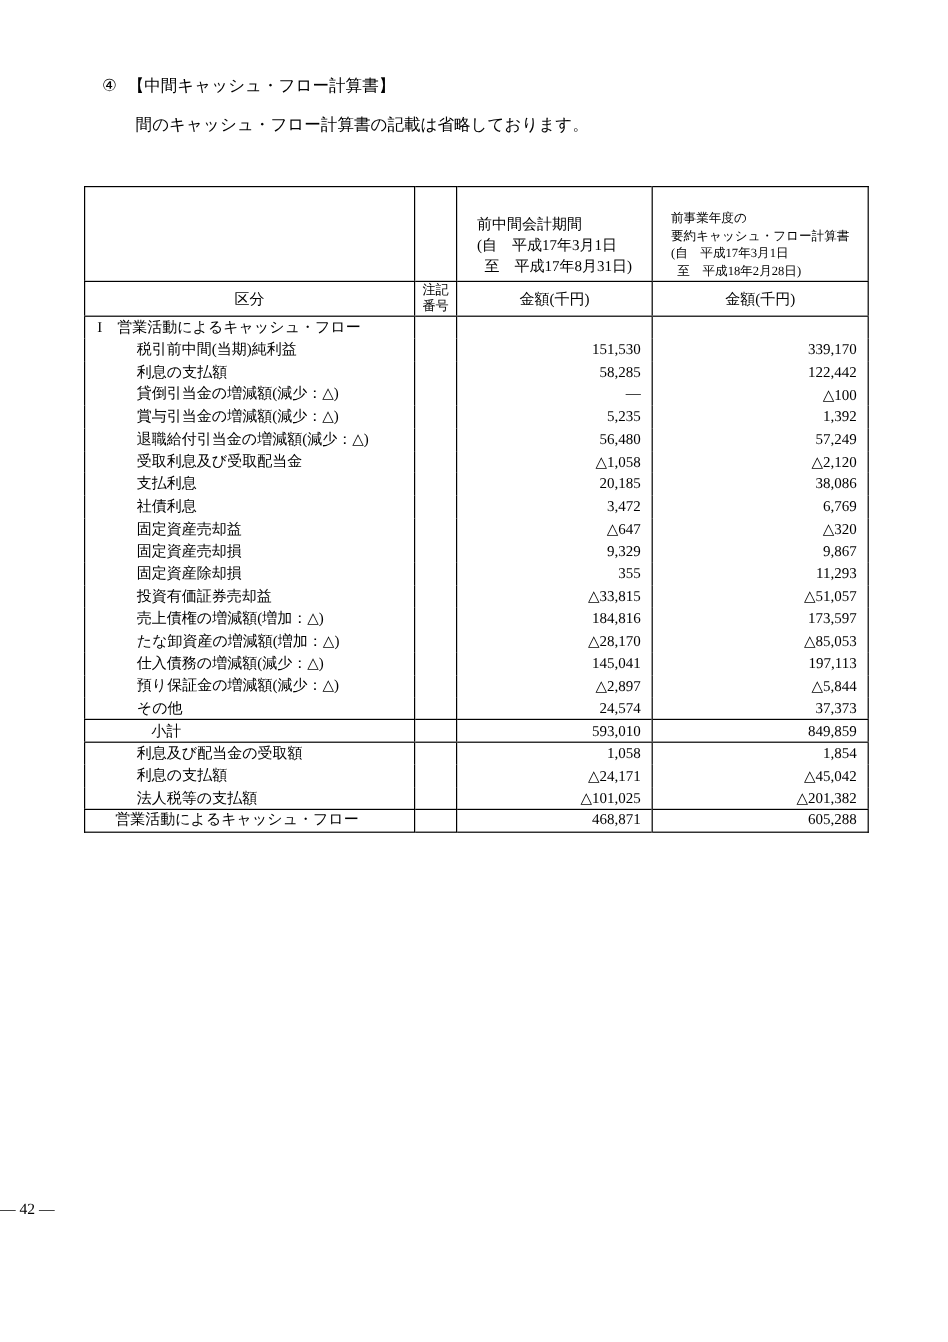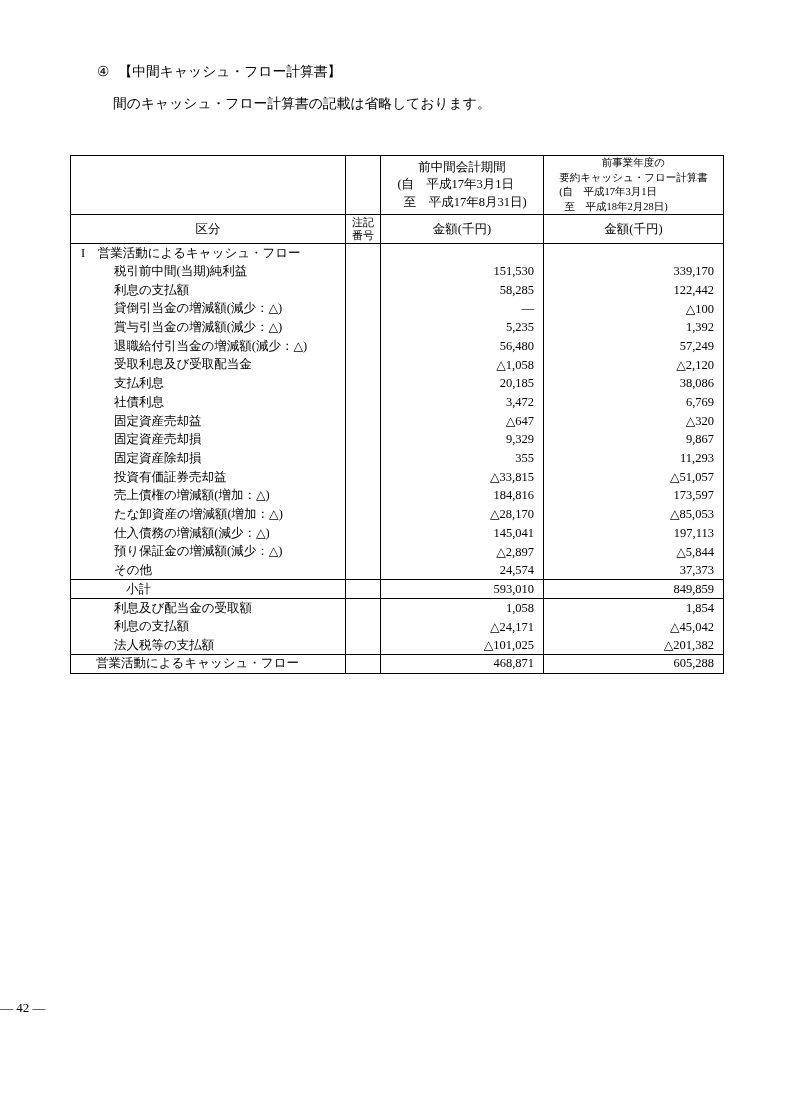--- a/index.html
+++ b/index.html
@@ -2,38 +2,38 @@
 <html><head>
 <meta charset="utf-8">
 <style>
   html,body { margin:0; padding:0; background:#ffffff; }
   .page {
     position:relative; width:790px; height:1118px; background:#ffffff;
     font-family:"Liberation Serif","DejaVu Serif",serif; color:#000000;
     overflow:hidden;
   }
   
-  .heading { position:absolute; left:97px; top:63px; font-size:13.8px; white-space:nowrap; }
+  .heading { position:absolute; left:85px; top:63px; font-size:13.8px; white-space:nowrap; }
   .heading .num { display:inline-block; margin-right:9px; }
   
   .intro { position:absolute; left:95px; top:90px; font-size:13.8px; line-height:28.5px; white-space:nowrap; }
   .intro div:first-child { padding-left:18px; }
   
   table.cf {
     position:absolute; left:70px; top:155px; width:653px;
     border-collapse:collapse; table-layout:fixed; border:1px solid #000;
   }
   .cf td { padding:0; vertical-align:middle; font-size:12.5px; overflow:hidden; }
   .cf td + td { border-left:1px solid #000; }
   .cf thead td { text-align:center; }
   .cf tr.hdr1 td { height:57px; border-bottom:1px solid #000; }
   .cf tr.hdr2 td { height:28px; border-bottom:1px solid #000; }
   .hdr-block { display:inline-block; text-align:left; line-height:17.5px; vertical-align:middle; }
   .hdr-block div { white-space:pre; }
-  .hdr-block div:first-child { text-align:center; }
+  .hdr-block div:first-child { text-align:left;margin-top:20px; }
   td.hdr-prior { font-size:10.5px; }
   td.hdr-prior .hdr-block { line-height:14.5px; }
   .hdr-note-block { display:inline-block; text-align:center; font-size:11px; line-height:13px; vertical-align:middle; }
   .hdr-note-block div { white-space:pre; }
   .cf tbody tr { height:18.7px; }
   .cf tbody td.c-num { text-align:right; padding-right:9px; white-space:nowrap; }
   .cf tbody td.c-label { white-space:nowrap; }
   .cf tr.row-subtotal td { border-top:1px solid #000; border-bottom:1px solid #000; }
   .cf tr.row-total td { border-top:1px solid #000;margin-left:48px; }
   .cf tr.indent-0 td.c-label { padding-left:10px; }

